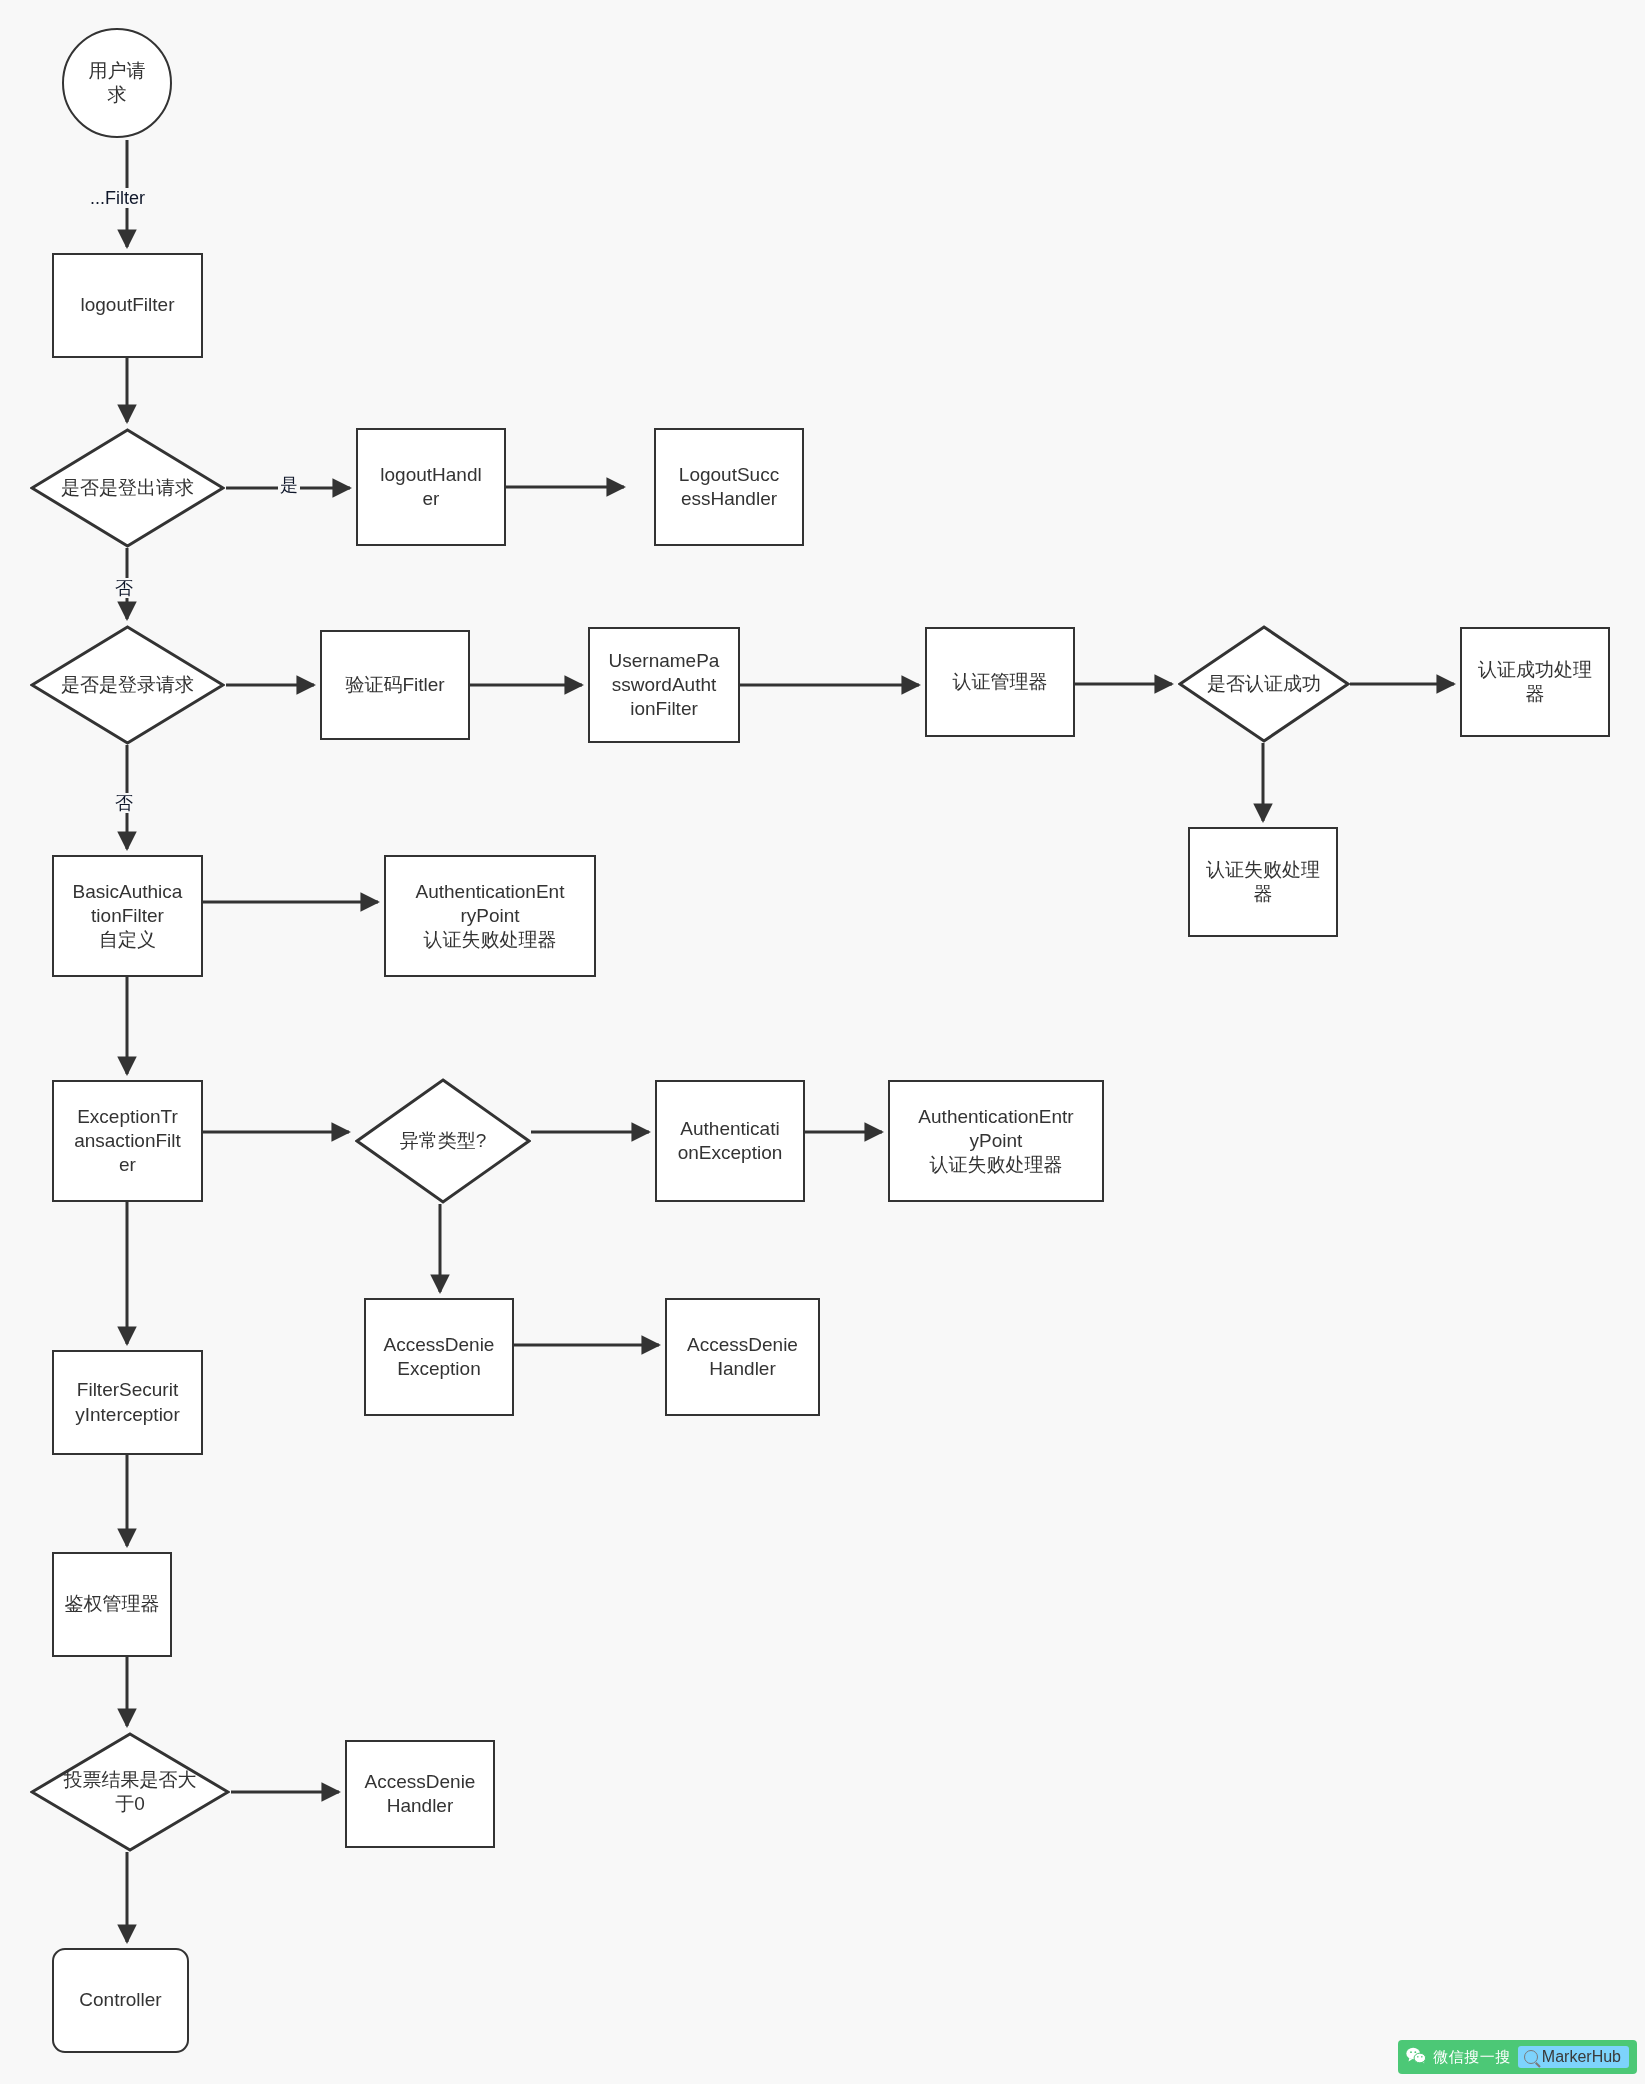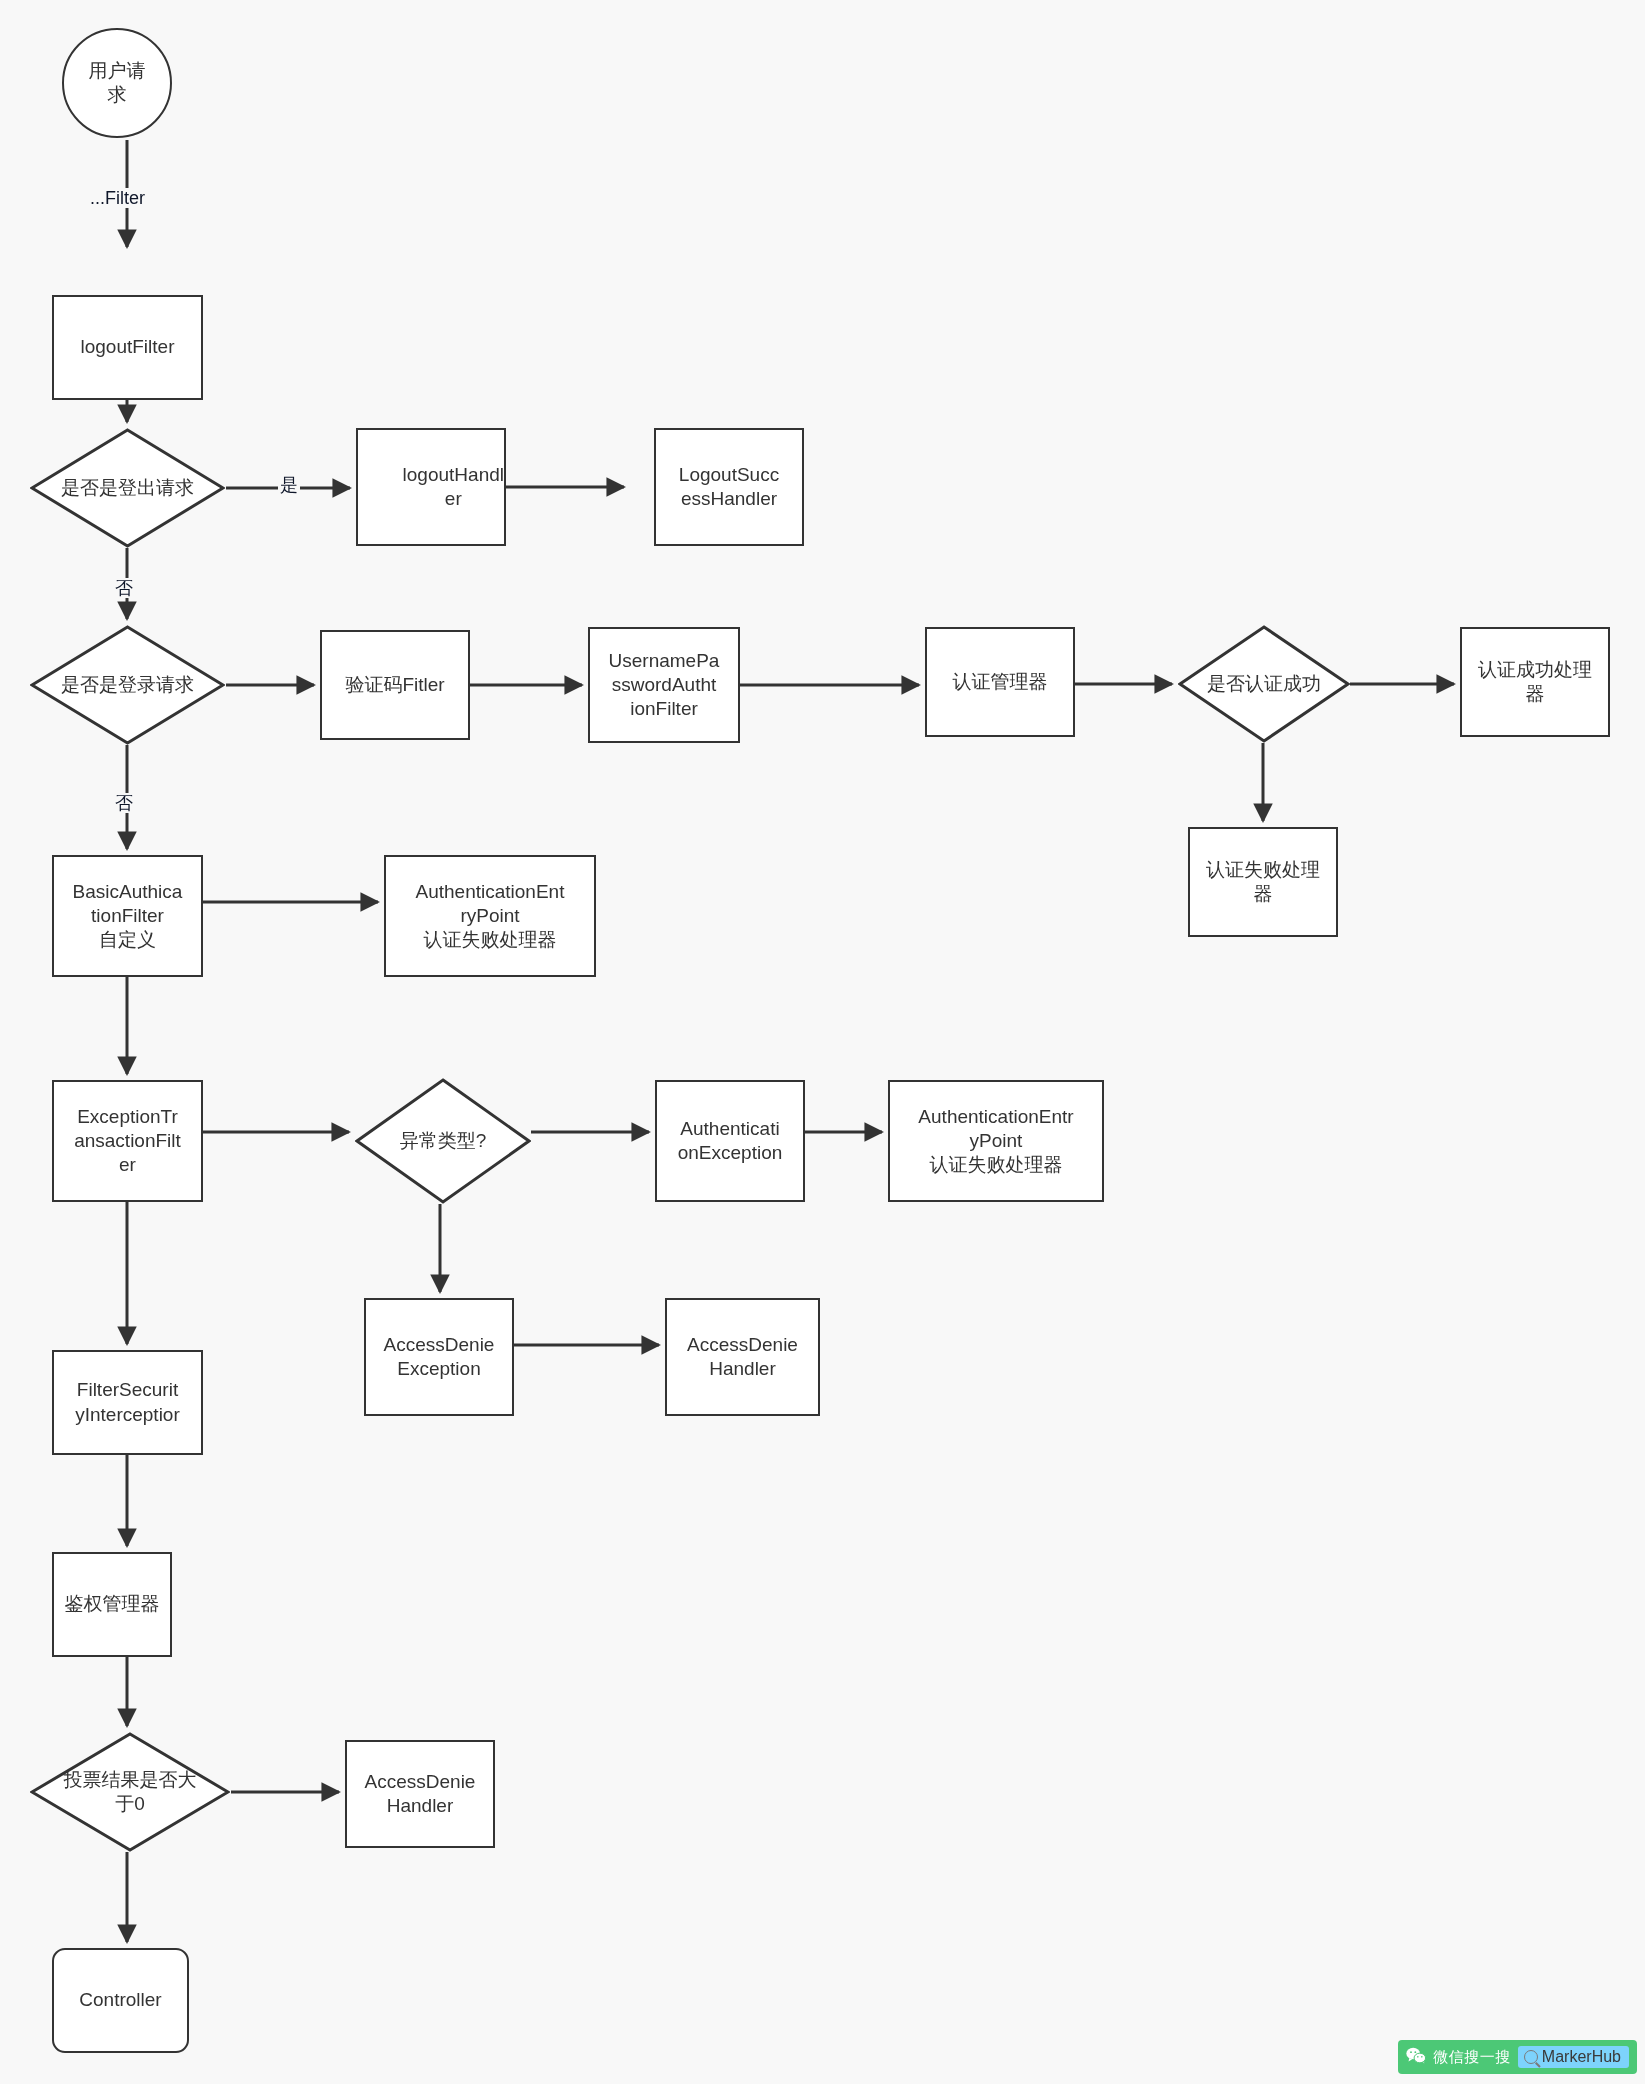--- a/index.html
+++ b/index.html
@@ -155,25 +155,25 @@
 
       <path d="M 231 1792 L 339 1792"></path>
 
       <path d="M 127 1852 L 127 1942"></path>
     </g>
   </svg>
 
   <div id="nodes-layer">
       <div class="node circle" style="left: 62px; top: 28px; width: 110px; height: 110px;"><span>用户请
 求</span></div>
-      <div class="node rect" style="left: 52px; top: 253px; width: 151px; height: 105px; margin-top: 42px;"><span>logoutFilter</span></div>
+      <div class="node rect" style="left: 52px; top: 253px; width: 151px; height: 105px;"><span>logoutFilter</span></div>
       <div class="node diamond" style="left: 30px; top: 428px; width: 195px; height: 120px;"><svg class="dshape" viewBox="0 0 195 120" preserveAspectRatio="none">
           <polygon points="97.5,2 193,60 97.5,118 2,60" fill="#ffffff" stroke="#333333" stroke-width="3"></polygon>
         </svg><span class="dtext">是否是登出请求</span></div>
-      <div class="node rect" style="left: 356px; top: 428px; width: 150px; height: 118px; justify-content: flex-end;"><span>logoutHandl
+      <div class="node rect" style="left: 356px; top: 428px; width: 150px; height: 118px;"><span>logoutHandl
 er</span></div>
       <div class="node rect" style="left: 630px; top: 428px; width: 150px; height: 118px; margin-left: 24px;"><span>LogoutSucc
 essHandler</span></div>
       <div class="node diamond" style="left: 30px; top: 625px; width: 195px; height: 120px;"><svg class="dshape" viewBox="0 0 195 120" preserveAspectRatio="none">
           <polygon points="97.5,2 193,60 97.5,118 2,60" fill="#ffffff" stroke="#333333" stroke-width="3"></polygon>
         </svg><span class="dtext">是否是登录请求</span></div>
       <div class="node rect" style="left: 320px; top: 630px; width: 150px; height: 110px;"><span>验证码Fitler</span></div>
       <div class="node rect" style="left: 588px; top: 627px; width: 152px; height: 116px;"><span>UsernamePa
 sswordAutht
 ionFilter</span></div>

